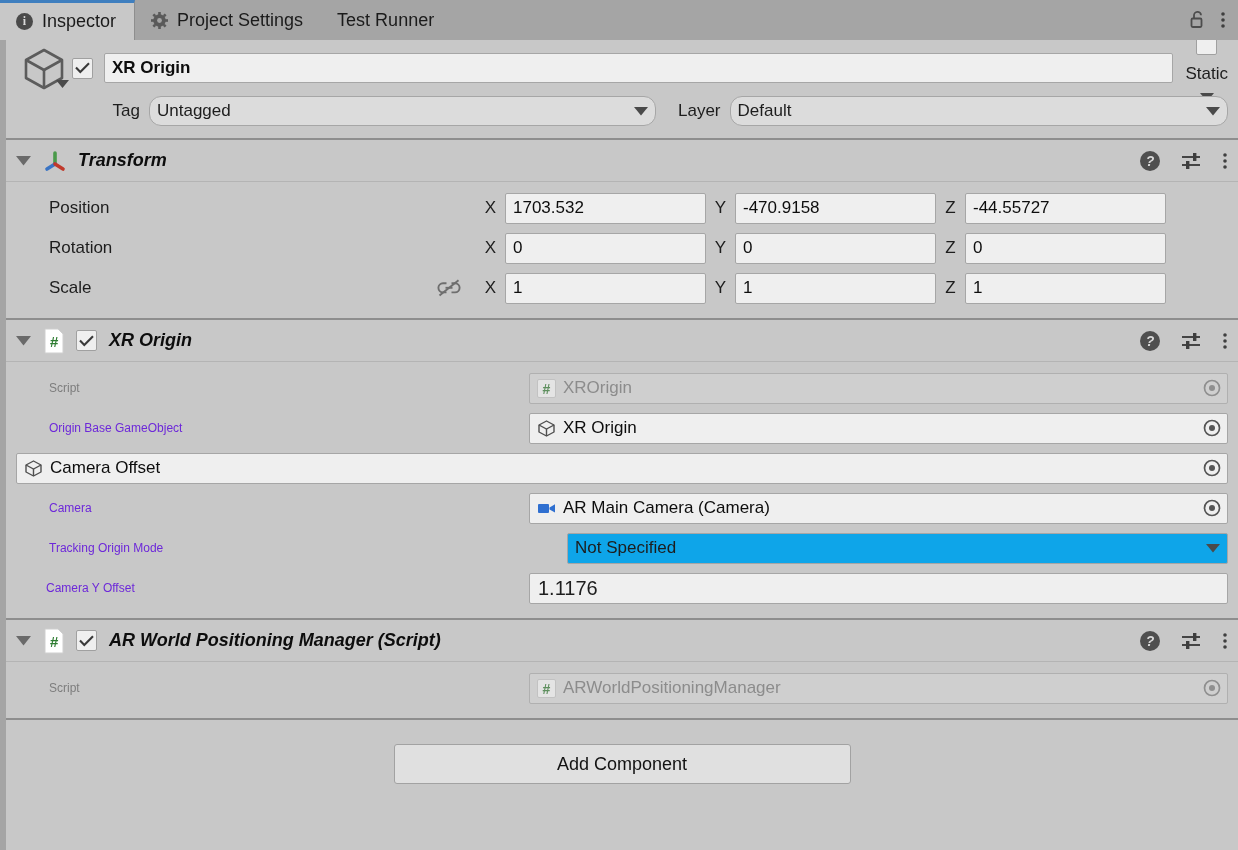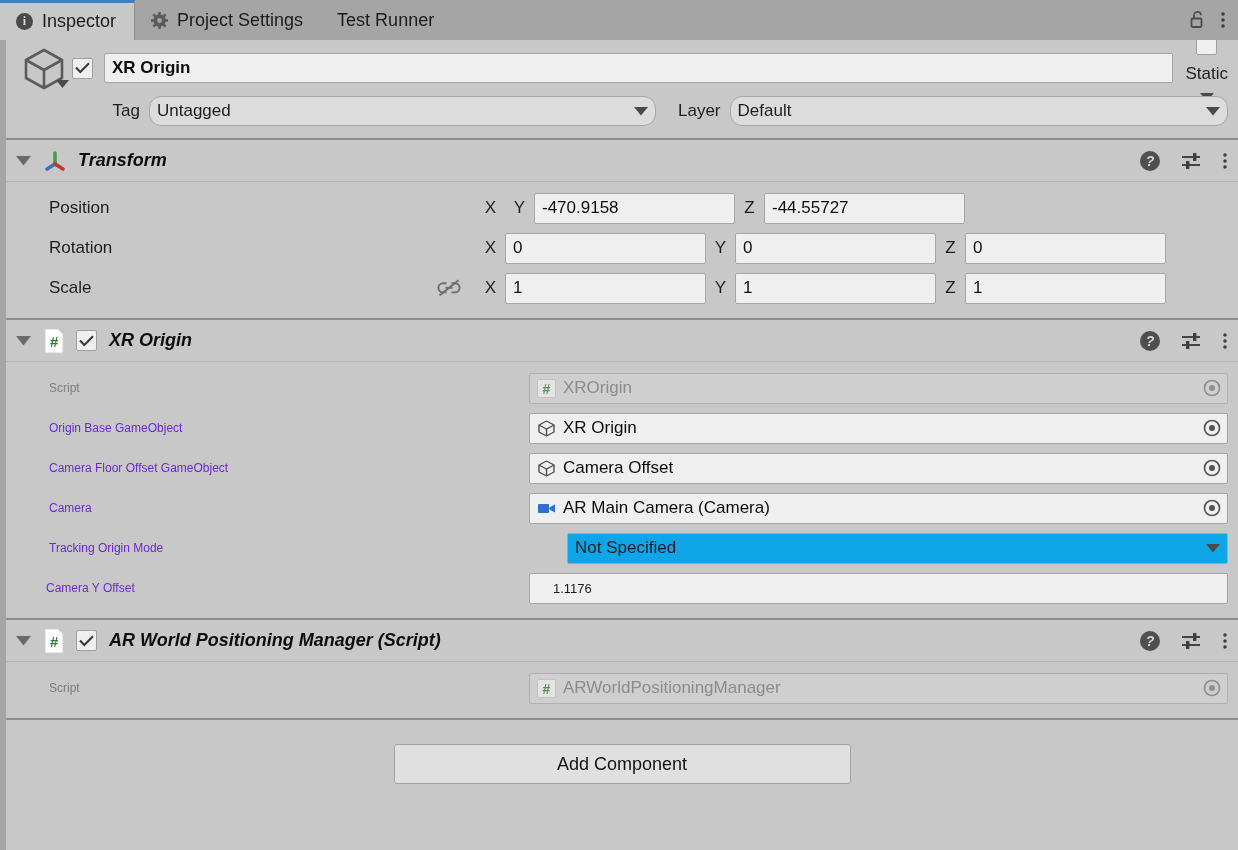--- a/index.html
+++ b/index.html
@@ -127,21 +127,21 @@
   .objfield .txt { overflow: hidden; white-space: nowrap; }
   .ddfield {
     flex: 1; height: 31px; background: #0ea5e9; border: 1px solid #a6a6a6;
     border-radius: 2px; display: flex; align-items: center; padding: 0 7px;
     font-size: 17px;
     margin-left: 38px;
   }
   .ddfield .caret { margin-left: auto; }
   .txtfield {
     flex: 1; height: 31px; background: #efefef; border: 1px solid #a6a6a6;
-    border-radius: 2px; display: flex; align-items: center; padding: 0 23px; font-size: 13px;
+    border-radius: 2px; display: flex; align-items: center; padding: 0 8px; font-size: 20px;
   }
   .script-hash {
     width: 19px; height: 19px; background: #e4e4e4; border: 1px solid #c2c2c2;
     border-radius: 2px; color: #5e8f5e; font-size: 14px; font-weight: bold;
     text-align: center; line-height: 18px; flex: 0 0 auto;
   }
 
   
   .footer { background: #c8c8c8; border-left: 6px solid #a5a5a5; height: 110px;
     display: flex; align-items: flex-start; justify-content: center; padding-top: 24px; }
@@ -305,20 +305,23 @@
           </svg>
         </span>
       </span>
     </div>
 
     <div class="comp-body">
 
       <div class="vrow">
         <span class="vlabel">Position</span>
         <span class="axis">X</span>
+        <span class="numfield">
+            <span>1703.532</span>
+          </span>
         <span class="axis">Y</span>
         <span class="numfield">
             <span>-470.9158</span>
           </span>
         <span class="axis">Z</span>
         <span class="numfield">
             <span>-44.55727</span>
           </span>
       </div>
 
@@ -437,21 +440,20 @@
           <span class="picker ico">
             <svg width="22" height="22" viewBox="0 0 22 22">
               <circle cx="11" cy="11" r="7.5" fill="none" stroke="#555" stroke-width="1.7"></circle>
               <circle cx="11" cy="11" r="3" fill="#555"></circle>
             </svg>
           </span>
         </span>
       </div>
 
       <div class="prow">
-        <span class="field-label plabel">Camera Floor Offset GameObject</span>
         <span class="objfield">
           <span class="ico">
             <svg width="19" height="19" viewBox="0 0 19 19">
               <path d="M9.5 2 L17 6 L17 13 L9.5 17 L2 13 L2 6 Z" fill="none" stroke="#4f4f4f" stroke-width="1.4" stroke-linejoin="round"></path>
               <path d="M2 6 L9.5 10 L17 6" fill="none" stroke="#4f4f4f" stroke-width="1.4"></path>
               <path d="M9.5 10 L9.5 17" fill="none" stroke="#4f4f4f" stroke-width="1.4"></path>
             </svg>
           </span>
           <span class="txt">Camera Offset</span>
           <span class="picker ico">

